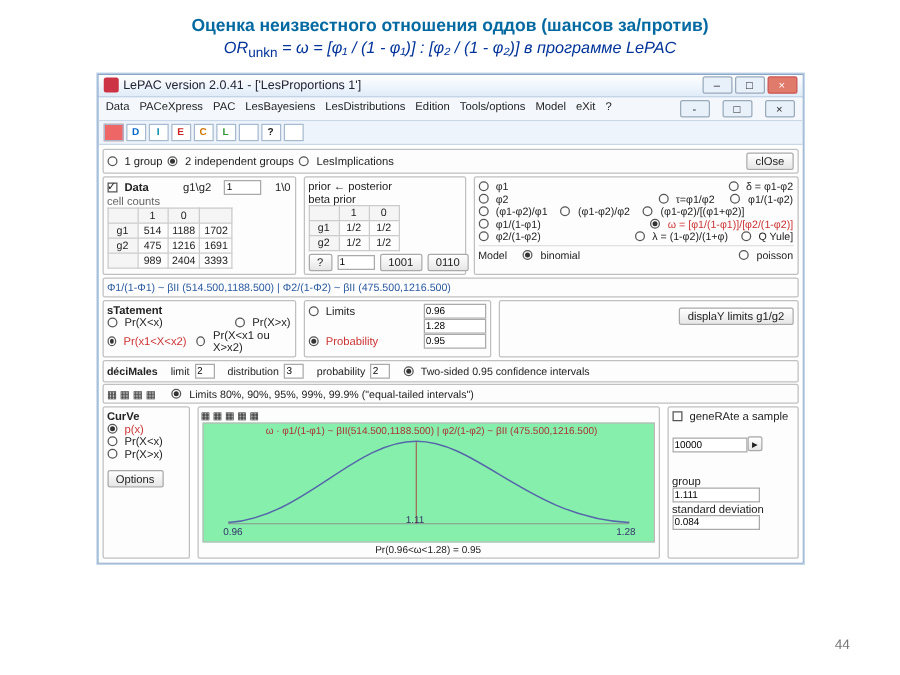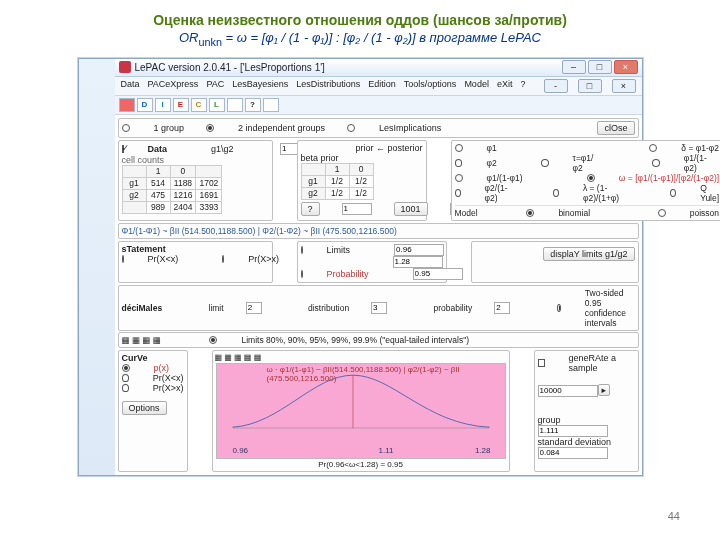--- a/index.html
+++ b/index.html
@@ -1,45 +1,45 @@
 <!DOCTYPE html>
 <html><head>
 <meta charset="utf-8">
 <style>
   * { box-sizing: border-box; }
   body { margin:0; font-family: Arial, sans-serif; background:#fff; width:720px; height:540px; position:relative; }
   .slide { padding:12px 30px 0 30px; }
-  .title1 { color:#4d7c0f; font-size:14px; font-weight:bold; text-align:center; margin:0 0 2px 0; }
+  .title1 { color:#0369a1; font-size:14px; font-weight:bold; text-align:center; margin:0 0 2px 0; }
   .title2 { color:#003399; font-size:13px; text-align:center; margin:0 0 10px 0; }
   .title2 i { font-style:italic; }
   .pagenum { position:absolute; bottom:18px; right:40px; color:#777; font-size:11px; }
-  .appwin { margin:0 auto; width:565px; border:1px solid #8aa7c8; background:linear-gradient(#e8f2fb,#dde9f7); box-shadow:0 0 0 1px #c4d6ea; font-size:9px; color:#222;padding-left:36px; }
+  .appwin { margin:0 auto; width:565px; border:1px solid #8aa7c8; background:linear-gradient(#e8f2fb,#dde9f7); box-shadow:0 0 0 1px #c4d6ea; font-size:9px; color:#222; }
   .titlebar { height:18px; background:linear-gradient(#fff,#e0ecf9); display:flex; align-items:center; padding:0 4px; border-bottom:1px solid #b7caE0;}
   .appicon { width:12px; height:12px; background:#cc3344; border-radius:2px; margin-right:4px;}
   .wtitle { flex:1; font-size:10px; color:#223; }
   .wbtn { width:24px; height:14px; margin-left:2px; border:1px solid #9ab; border-radius:2px; background:#e8f0fa; display:inline-flex; align-items:center; justify-content:center; font-size:9px;}
   .wbtn.close { background:#e07a6a; color:#fff; border-color:#c55;}
   .menubar { display:flex; gap:8px; padding:2px 6px; background:#f4f8fc; border-bottom:1px solid #c9d7e7; font-size:9px;}
   .toolbar { display:flex; gap:2px; padding:2px 4px; background:#eef4fb; border-bottom:1px solid #c9d7e7;}
   .tbtn { width:16px; height:14px; border:1px solid #a7b9cf; background:#fff; font-size:8px; display:flex; align-items:center; justify-content:center; font-weight:bold;}
   .clientarea { background:#fff; padding:2px; }
   .panel { border:1px solid #c0c0c0; border-radius:2px; margin:1px; padding:2px 3px; background:#fdfdfd; }
-  .row { display:flex; align-items:center; gap:22px; }
+  .row { display:flex; align-items:center; gap:4px; }
   .fill { flex:1; }
   .radio { width:8px; height:8px; border:1px solid #555; border-radius:50%; display:inline-block; vertical-align:middle; margin-right:2px; position:relative;}
   .radio.on::after { content:''; position:absolute; inset:1px; background:#333; border-radius:50%;}
   .check { width:8px; height:8px; border:1px solid #555; display:inline-block; margin-right:2px; position:relative;}
   .check.on::after { content:'✓'; position:absolute; left:-1px; top:-3px; font-size:9px;}
   table.ct { border-collapse:collapse; font-size:8.5px; }
   table.ct td, table.ct th { border:1px solid #ccc; padding:0 3px; text-align:center; min-width:24px; height:12px;}
   table.ct th { background:#f5f5f5; font-weight:normal;}
   .btn { border:1px solid #aaa; border-radius:2px; padding:1px 6px; background:linear-gradient(#fff,#e6e6e6); font-size:9px; }
   input.tiny { width:30px; height:12px; font-size:8px; border:1px solid #aaa; padding:0 1px;}
   .sep { height:1px; background:#e0e0e0; margin:2px 0;}
-  .plot { border:1px solid #bbb; background:#f9a8d4; height:96px; position:relative; margin:1px;}
+  .plot { border:1px solid #bbb; background:#86efac; height:96px; position:relative; margin:1px;}
   svg.curve { position:absolute; inset:0; }
   .plotlabel { position:absolute; font-size:8px; color:#336; }
 </style>
 </head>
 <body>
 
 <div class="slide">
   <p class="title1">Оценка неизвестного отношения оддов (шансов за/против)</p>
   <p class="title2">
     <i>OR</i><sub>unkn</sub><i> = ω = [φ₁ / (1 - φ₁)] : [φ₂ / (1 - φ₂)]  в программе LePAC</i>
@@ -129,21 +129,21 @@
                   <th></th>
                   <td>989</td>
                   <td>2404</td>
                   <td>3393</td>
                 </tr>
           </tbody>
             </table>
         </div>
 
         <div class="panel" style="width:130px">
-          <div style="text-align:right">prior ← posterior</div>
+          <div style="text-align:left">prior ← posterior</div>
           <div>beta prior</div>
           <table class="ct">
             <tbody>
                 <tr>
                   <th></th>
                   <th>1</th>
                   <th>0</th>
                 </tr>
             <tr>
                   <th>g1</th>
@@ -169,20 +169,23 @@
           <div class="row">
               <span class="radio"></span>
               <span>φ1</span>
               <span class="fill"></span>
             <span class="radio"></span>
               <span>δ = φ1-φ2</span>
             </div>
           <div class="row"><span class="radio"></span><span>φ2</span><span class="fill"></span>
             <span class="radio"></span><span>τ=φ1/φ2</span>&nbsp;&nbsp;
             <span class="radio"></span><span>φ1/(1-φ2)</span></div>
+          <div class="row"><span class="radio"></span><span>(φ1-φ2)/φ1</span>&nbsp;
+            <span class="radio"></span><span>(φ1-φ2)/φ2</span>&nbsp;
+            <span class="radio"></span><span>(φ1-φ2)/[(φ1+φ2)]</span></div>
           <div class="row">
               <span class="radio"></span>
               <span>φ1/(1-φ1)</span>
               <span class="fill"></span>
             <span class="radio on"></span>
               <span style="color:#c33">ω = [φ1/(1-φ1)]/[φ2/(1-φ2)]</span>
             </div>
           <div class="row"><span class="radio"></span><span>φ2/(1-φ2)</span><span class="fill"></span>
             <span class="radio"></span><span>λ = (1-φ2)/(1+φ)</span>&nbsp;
             <span class="radio"></span><span>Q Yule]</span></div>
@@ -198,20 +201,27 @@
 
       <div class="row" style="align-items:stretch;">
         <div class="panel" style="width:155px">
           <b>sTatement</b>
           <div class="row">
               <span class="radio"></span>
               <span>Pr(X&lt;x)</span>
               <span class="fill"></span>
             <span class="radio"></span>
               <span>Pr(X&gt;x)</span>
+            </div>
+          <div class="row">
+              <span class="radio on"></span>
+              <span style="color:#c33">Pr(x1&lt;X&lt;x2)</span>
+              <span class="fill"></span>
+            <span class="radio"></span>
+              <span>Pr(X&lt;x1 ou X&gt;x2)</span>
             </div>
         </div>
         <div class="panel" style="width:150px">
           <div class="row">
               <span class="radio"></span>
               <span>Limits</span>
               <span class="fill"></span>
               <input class="tiny" style="width: 50px;" value="0.96">
             </div>
           <div class="row">
@@ -269,21 +279,21 @@
           <div class="plot">
             <div class="plotlabel" style="top:1px;left:50px;color:#a33">ω · φ1/(1-φ1) ~ βII(514.500,1188.500) | φ2/(1-φ2) ~ βII (475.500,1216.500)</div>
             <svg class="curve" viewBox="0 0 360 96" preserveAspectRatio="none">
               <line x1="20" y1="80" x2="340" y2="80" stroke="#888" stroke-width="0.7"></line>
               <line x1="20" y1="80" x2="20" y2="78" stroke="#888"></line>
               <line x1="340" y1="80" x2="340" y2="78" stroke="#888"></line>
               <line x1="170" y1="14" x2="170" y2="80" stroke="#a33" stroke-width="0.7"></line>
               <path d="M20,79 C80,75 120,14 170,14 C220,14 260,75 340,79" fill="none" stroke="#5566aa" stroke-width="1.2"></path>
             </svg>
             <div class="plotlabel" style="bottom:3px;left:16px">0.96</div>
-            <div class="plotlabel" style="bottom:3px;left:162px">1.11</div>
+            <div class="plotlabel" style="bottom:13px;left:162px">1.11</div>
             <div class="plotlabel" style="bottom:3px;right:14px">1.28</div>
           </div>
           <div style="text-align:center;font-size:8px;">Pr(0.96&lt;ω&lt;1.28) = 0.95</div>
         </div>
         <div class="panel" style="width:105px">
           <div class="row">
               <span class="check"></span>
               <span>geneRAte a sample</span>
             </div>
           <input class="tiny" style="width: 60px; margin-top: 12px;" value="10000"><span class="btn" style="padding:0 3px">▸</span>

